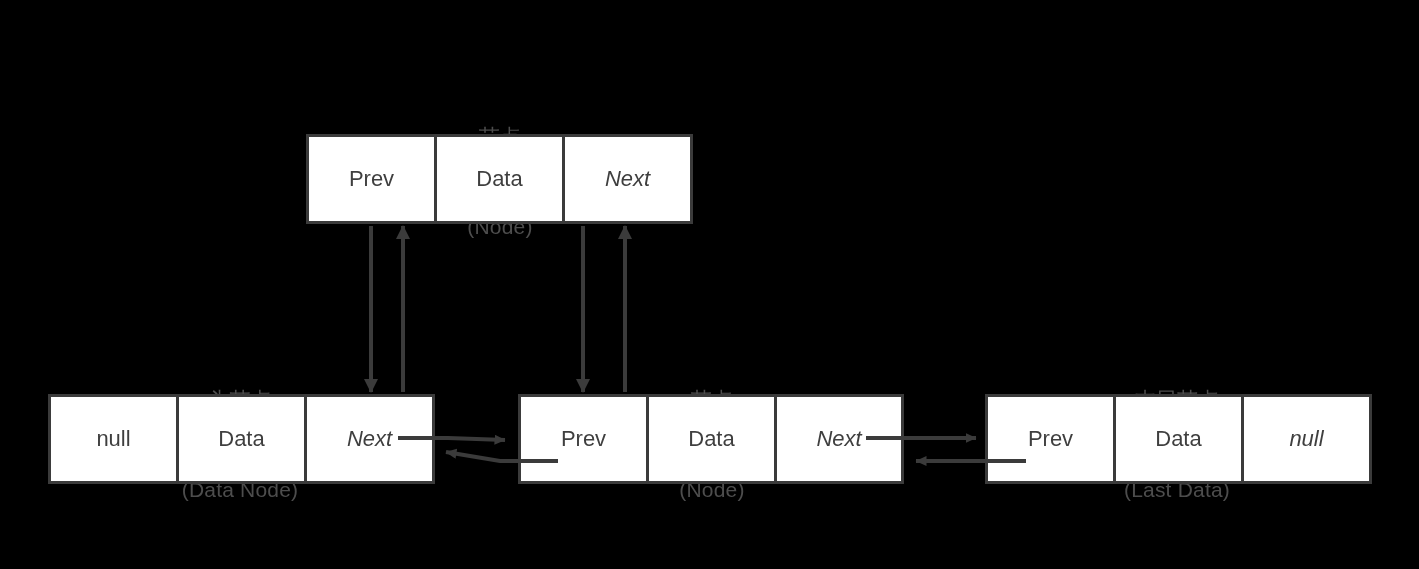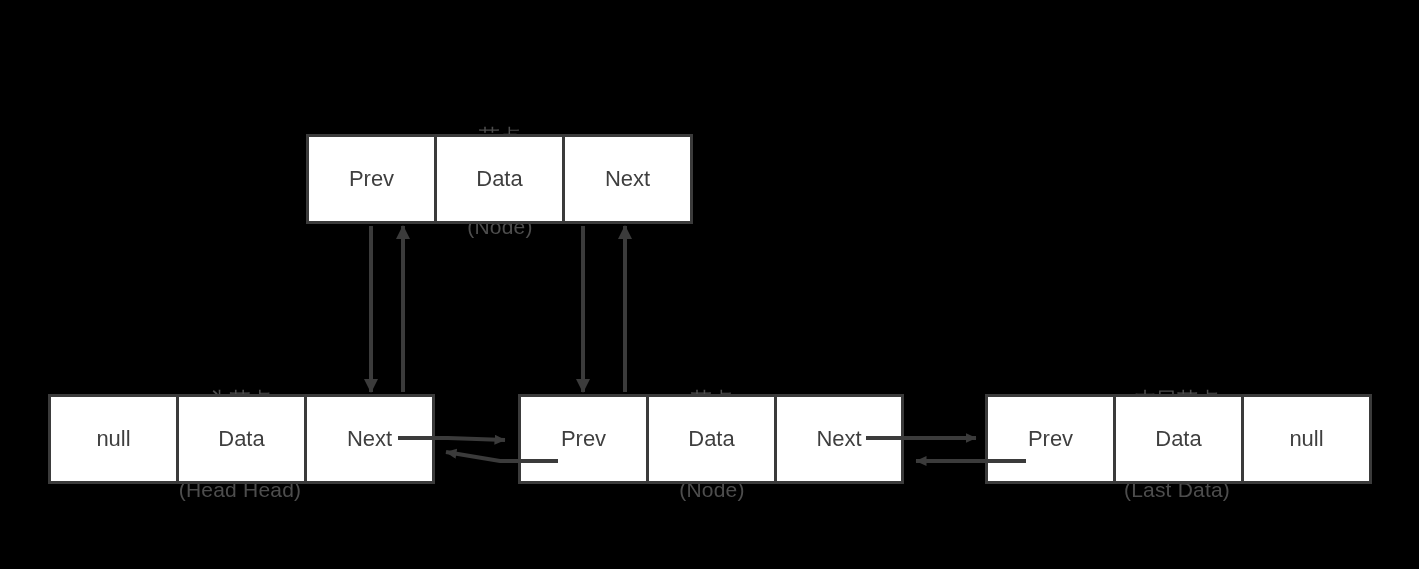--- a/index.html
+++ b/index.html
@@ -35,21 +35,21 @@
   .cell {
     background: #ffffff;
     color: #3f3f3f;
     font-size: 22px;
     display: flex;
     align-items: center;
     justify-content: center;
     box-sizing: border-box;
     border-right: 3px solid #3b3b3b;
   }
-  .cell:last-child { border-right: none; }
+  .cell:last-child { border-right: none; font-style: italic; }
   svg.overlay {
     position: absolute;
     left: 0;
     top: 0;
     width: 1419px;
     height: 569px;
     pointer-events: none;
   }
 </style>
 </head>
@@ -63,21 +63,21 @@
   </div>
 
   <div class="node" style="left:306px; top:134px; width:387px; height:90px;">
     <div class="cell" style="width:128px;">Prev</div>
     <div class="cell" style="width:128px;">Data</div>
     <div class="cell" style="width:125px;">Next</div>
   </div>
 
   <div class="node-label" style="left:125px; top:325px; width:230px;">
     <span class="ln">头节点</span>
-    <span class="ln">(Head Head)</span>
+    <span class="ln">(Data Node)</span>
   </div>
 
   <div class="node" style="left:48px; top:394px; width:387px; height:90px;">
     <div class="cell" style="width:128px;">null</div>
     <div class="cell" style="width:128px;">Data</div>
     <div class="cell" style="width:125px;">Next</div>
   </div>
 
   <div class="node-label" style="left:592px; top:325px; width:240px;">
     <span class="ln">节点</span>

